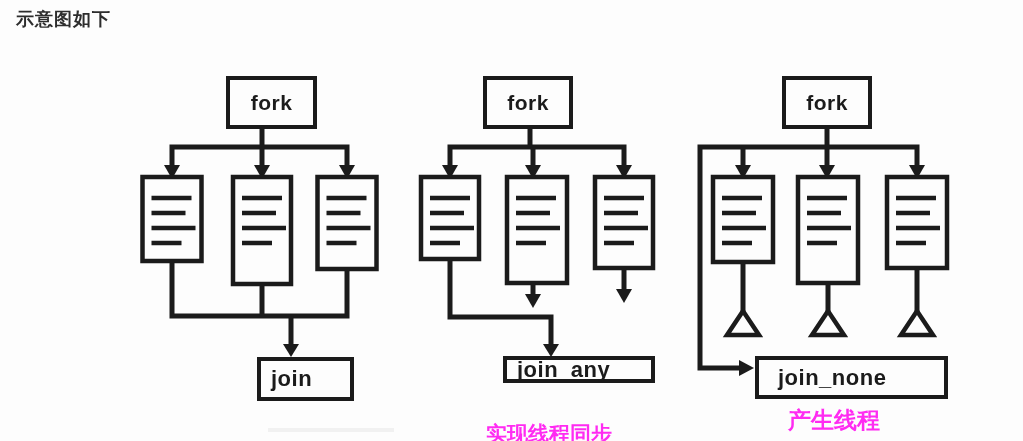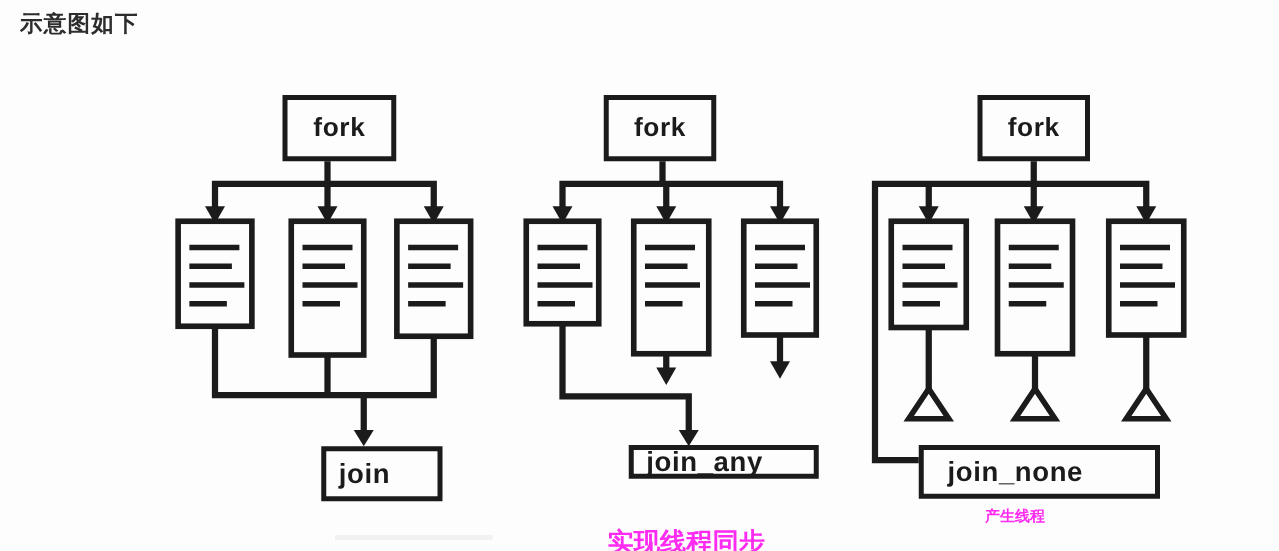--- a/index.html
+++ b/index.html
@@ -34,28 +34,28 @@
     display:flex;align-items:center;
     font-weight:700;letter-spacing:0.5px;
   }
   .node.fork{justify-content:center;font-size:21px;}
   .node.joinlabel{justify-content:flex-start;font-size:22px;}
   .fork-1{left:226px;top:76px;width:91px;height:53px;}
   .fork-2{left:483px;top:76px;width:90px;height:53px;}
   .fork-3{left:782px;top:76px;width:90px;height:53px;}
   .join-1{left:257px;top:357px;width:97px;height:44px;padding-left:10px;}
   .join-2{left:475px;top:356px;width:152px;height:27px;padding-left:10px;margin-left:28px;}
-  .join-3{left:735px;top:356px;width:193px;height:43px;padding-left:19px;}
+  .join-3{left:755px;top:356px;width:193px;height:43px;padding-left:19px;}
   .caption{
     position:absolute;
     color:var(--caption-magenta);
     font-weight:700;
   }
   .caption-2{left:486px;top:420px;font-size:21px;}
-  .caption-3{left:788px;top:405px;font-size:12px;}
+  .caption-3{left:788px;top:405px;font-size:23px;}
   .faint-artifact{
     position:absolute;left:268px;top:428px;width:126px;height:4px;
     background:#f1f1f1;
   }
 </style>
 </head>
 <body>
 
 <div class="page-title">示意图如下</div>
 

